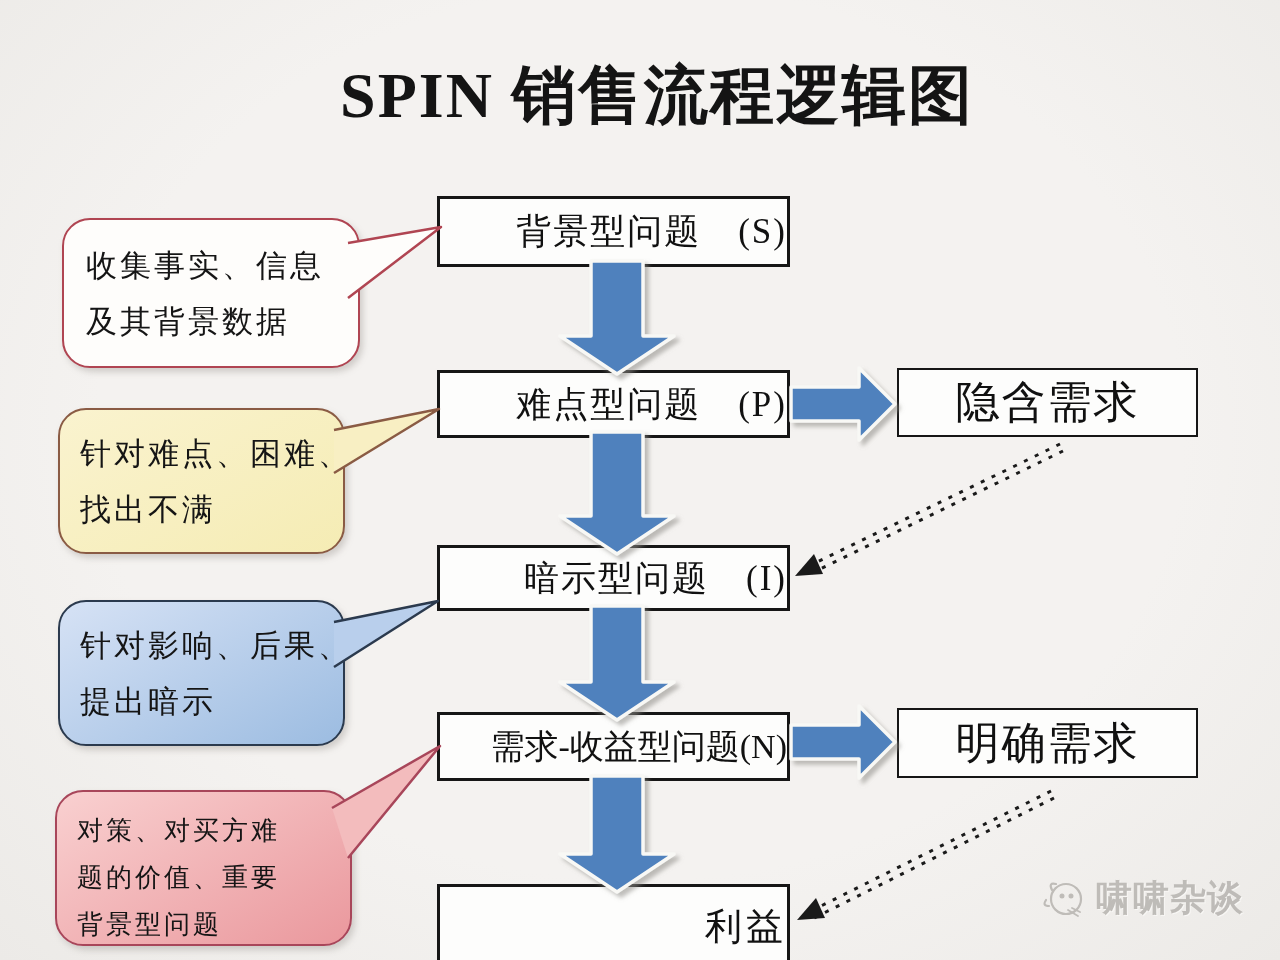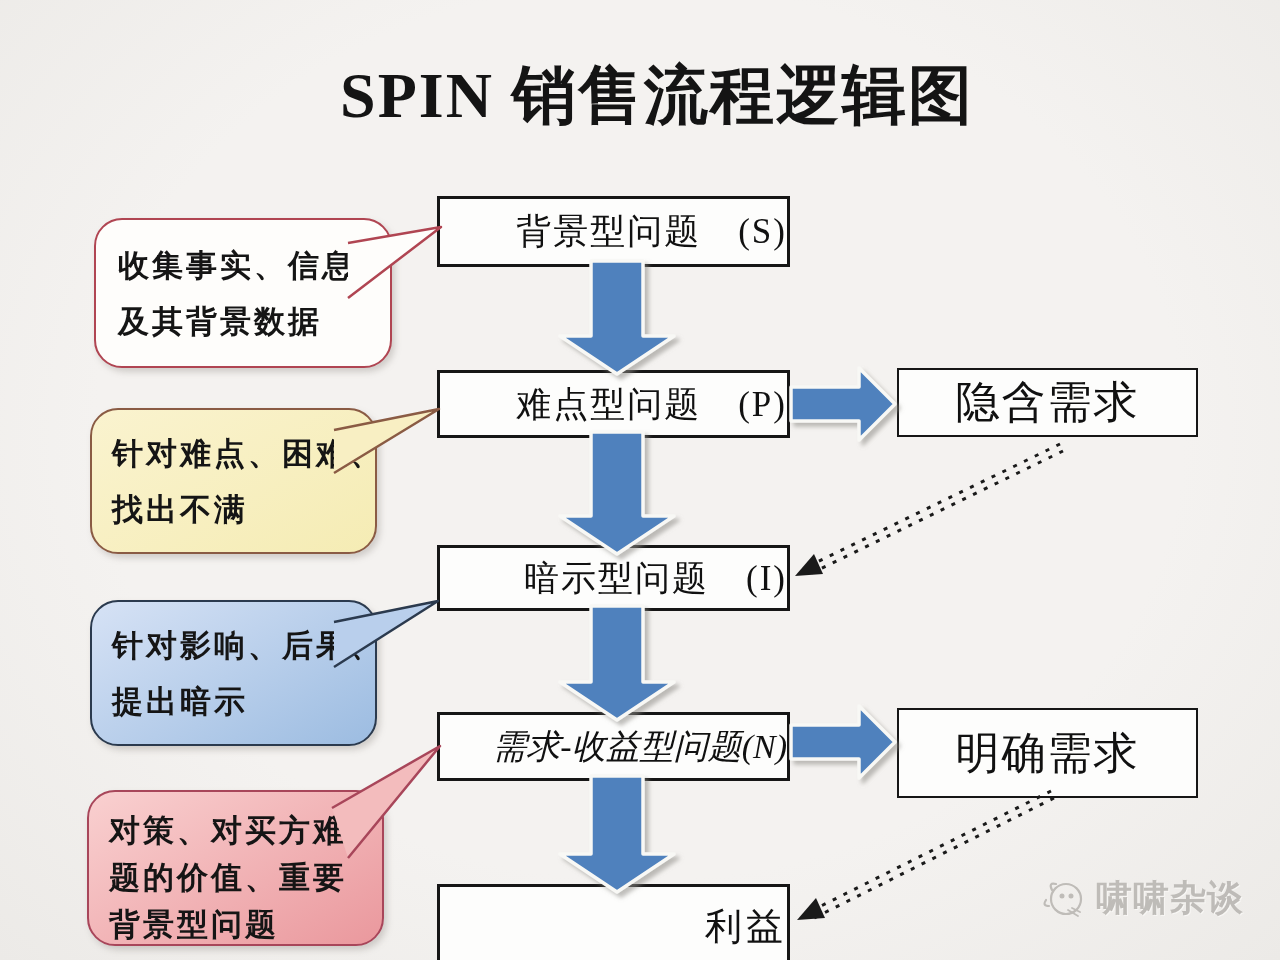--- a/index.html
+++ b/index.html
@@ -21,60 +21,59 @@
   .stage{
     position:absolute;left:437px;width:353px;
     background:#fdfdfc;border:3px solid #161616;
     display:flex;align-items:center;justify-content:flex-end;
     font-size:35px;color:#111;letter-spacing:2px;
     box-sizing:border-box;font-weight:500;
   }
   .stage-s{top:196px;height:71px;}
   .stage-p{top:370px;height:68px;}
   .stage-i{top:545px;height:66px;}
-  .stage-n{top:712px;height:69px;font-size:34px;letter-spacing:0;font-style:italic;}
+  .stage-n{top:712px;height:69px;font-size:34px;letter-spacing:0;}
   .stage-benefit{top:884px;height:86px;font-size:37px;letter-spacing:4px;}
 
   
   .outcome{
     position:absolute;left:897px;width:301px;
     background:#fdfdfc;border:2.5px solid #161616;
     display:flex;align-items:center;justify-content:center;
     font-size:44px;color:#111;letter-spacing:2px;box-sizing:border-box;
   }
   .outcome-implied{top:368px;height:69px;}
-  .outcome-explicit{top:708px;height:90px;}
+  .outcome-explicit{top:708px;height:70px;}
 
   
   .callout{
     position:absolute;border-radius:28px;box-sizing:border-box;
-    color:#151515;font-weight:bold;
+    color:#151515;font-weight:normal;
     box-shadow:3px 4px 6px rgba(140,135,130,.35);
-    margin-left:32px;
   }
   .callout .line{white-space:nowrap;}
   .callout-1{
     left:62px;top:218px;width:298px;height:150px;
     background:#fefdfb;border:2.5px solid #b04552;
     font-size:31px;letter-spacing:3px;line-height:56px;padding:18px 0 0 22px;
   }
   .callout-2{
     left:58px;top:408px;width:287px;height:146px;
     background:linear-gradient(150deg,#faf3cf,#f5ecb4);border:2.5px solid #8a5b44;
     font-size:31px;letter-spacing:3px;line-height:56px;padding:16px 0 0 20px;
   }
   .callout-3{
     left:58px;top:600px;width:287px;height:146px;
     background:linear-gradient(150deg,#d6e2f5,#9cbce1);border:2.5px solid #2b3a4e;
     font-size:31px;letter-spacing:3px;line-height:56px;padding:16px 0 0 20px;
   }
   .callout-4{
     left:55px;top:790px;width:297px;height:156px;
     background:linear-gradient(150deg,#f9d0d0,#ea989d);border:2.5px solid #a8465a;
-    font-size:31px;letter-spacing:3px;line-height:47px;padding:15px 0 0 20px;
+    font-size:26px;letter-spacing:3px;line-height:47px;padding:15px 0 0 20px;
   }
 
   
   #shapes{position:absolute;inset:0;z-index:5;pointer-events:none;}
   .stage,.outcome,.callout{z-index:2;}
   .title{z-index:2;}
 
   
   .watermark{
     position:absolute;left:1038px;top:872px;z-index:2;

